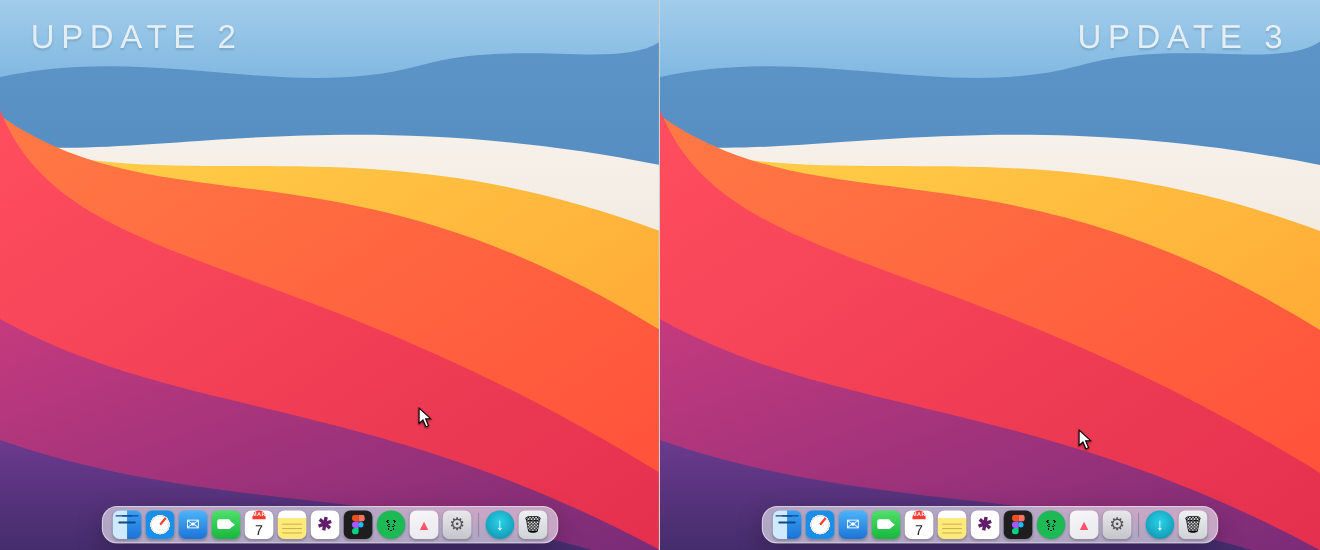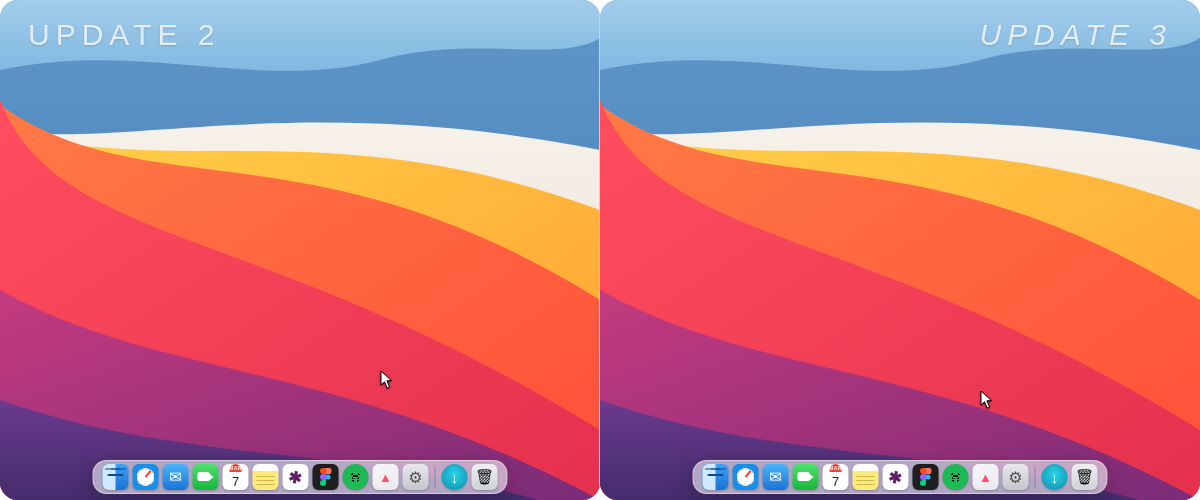--- a/index.html
+++ b/index.html
@@ -8,21 +8,20 @@
     height: 500px;
     display: flex;
     font-family: "Helvetica Neue", Helvetica, Arial, sans-serif;
     overflow: hidden;
   }
   .panel {
     position: relative;
     width: 600px;
     height: 500px;
     overflow: hidden;
-    border-radius: 18px;
   }
   .divider {
     position: absolute;
     right: 0;
     top: 0;
     width: 1px;
     height: 100%;
     background: #d0d0d0;
     z-index: 30;
   }
@@ -36,21 +35,21 @@
     top: 18px;
     color: rgba(255,255,255,0.78);
     font-size: 30px;
     letter-spacing: 6px;
     font-weight: 300;
     text-shadow: 0 1px 2px rgba(0,0,0,0.15);
     z-index: 20;
     pointer-events: none;
   }
   .overlay-left { left: 28px; }
-  .overlay-right { right: 28px; font-style: italic; }
+  .overlay-right { right: 28px; }
   .cursor {
     position: absolute;
     z-index: 25;
     pointer-events: none;
   }
   .cursor svg { width: 16px; height: 20px; display: block; filter: drop-shadow(0 1px 1px rgba(0,0,0,0.5)); }
   .dock {
     position: absolute;
     bottom: 6px;
     left: 50%;

